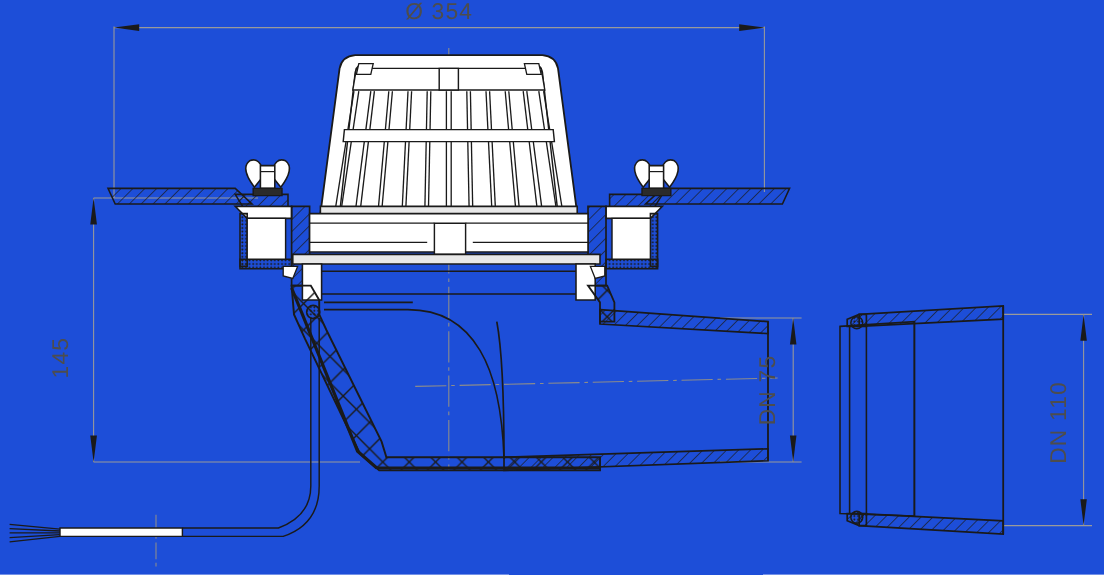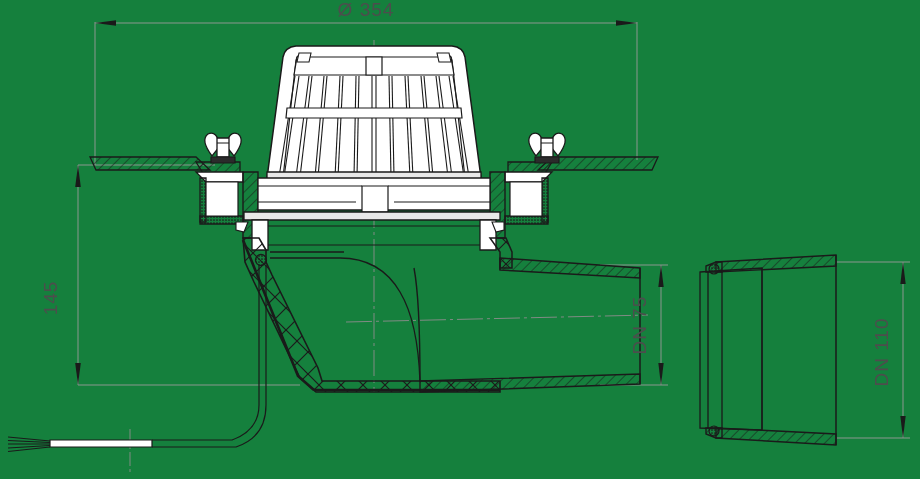--- a/index.html
+++ b/index.html
@@ -1,16 +1,16 @@
 <!DOCTYPE html>
 <html><head>
 <meta charset="utf-8">
 <style>
   html,body{margin:0;padding:0;background:#ffffff;}
-  #stage{position:relative;width:920px;height:479px;background:#15803d;
+  #stage{position:relative;width:920px;height:479px;background:#1d4ed8;
          font-family:"Liberation Sans", sans-serif;overflow:hidden;}
   #stage svg{display:block;position:absolute;top:0;left:0;}
   .dimtext{font-family:"Liberation Sans", sans-serif;font-size:19px;fill:#4d4d4d;letter-spacing:1px;}
 </style>
 </head>
 <body>
 
 <div id="stage">
 
   <svg width="920" height="479" viewBox="0 0 920 479" xmlns="http://www.w3.org/2000/svg">

